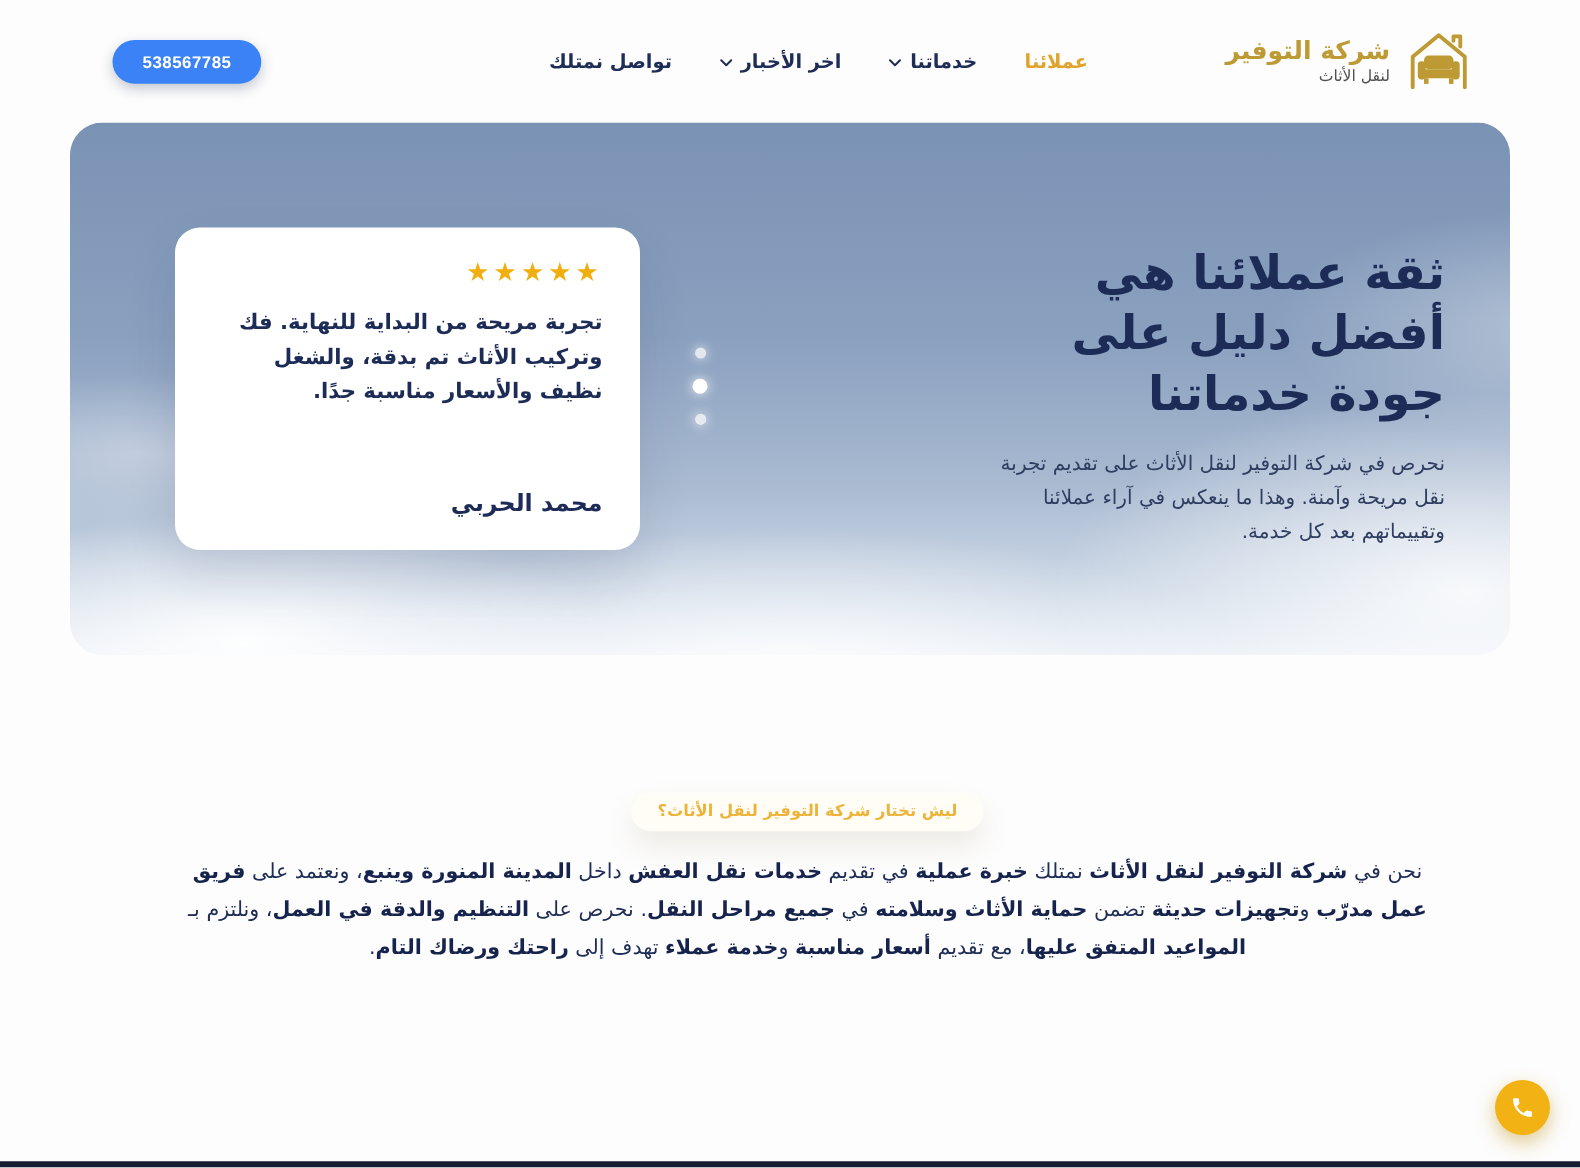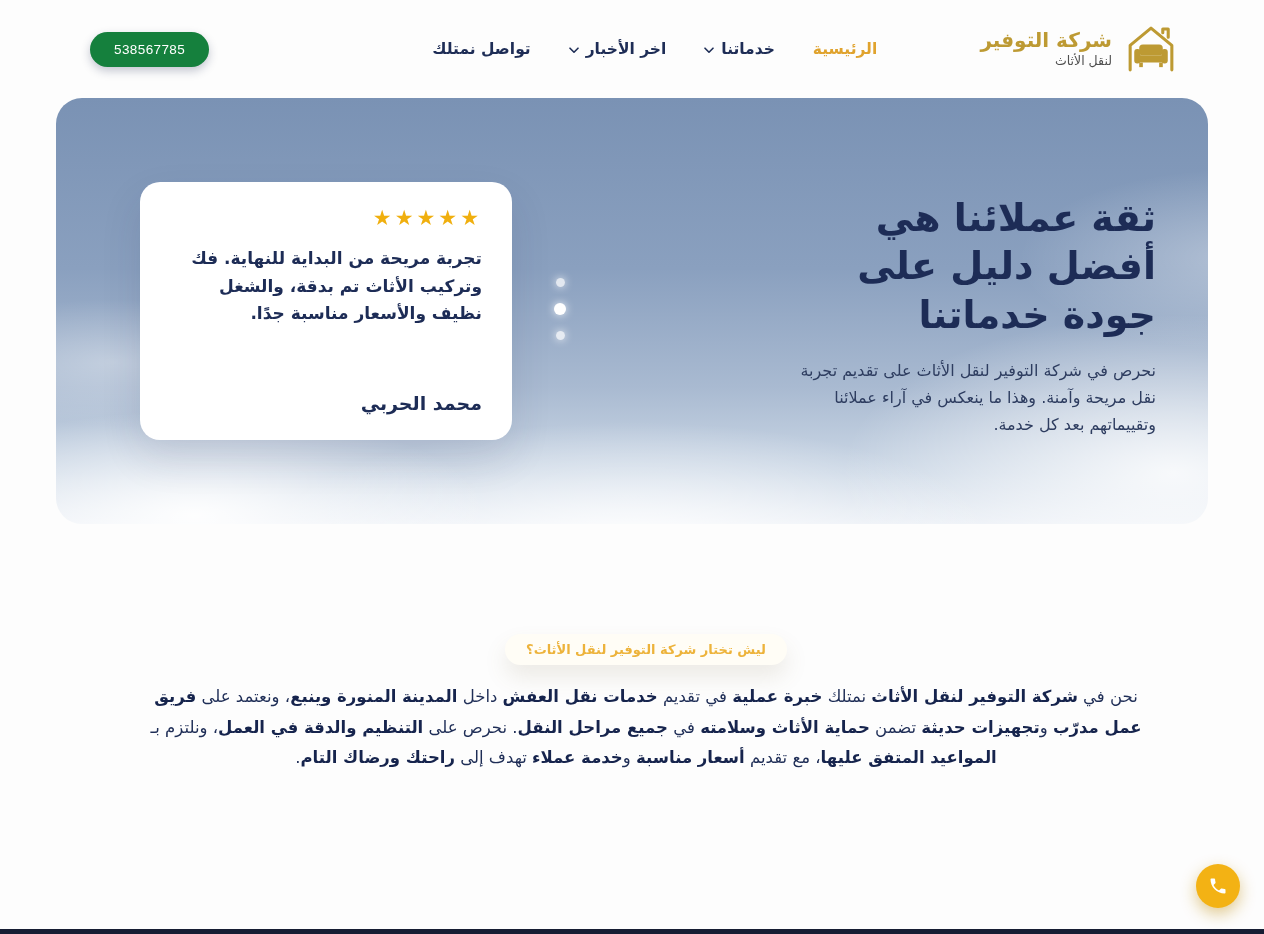--- a/index.html
+++ b/index.html
@@ -26,21 +26,21 @@
   .mainnav { display: flex; align-items: center; gap: 38px; margin-left: 120px; }
   .nav-item {
     display: inline-flex; align-items: center; gap: 7px;
     color: #1e2d56; font-size: 15.5px; font-weight: 600;
     text-decoration: none; cursor: pointer;
   }
   .nav-item.active { color: #e0a32e; }
   .nav-item .chev { display: inline-flex; margin-top: 2px; color: #1e2d56; }
 
   .phone-pill {
-    background: #15803d; color: #ffffff; font-weight: 400; font-size: 13.5px;
+    background: #3b82f6; color: #ffffff; font-weight: 700; font-size: 13.5px;
     padding: 10px 24px; border-radius: 20px; direction: ltr; letter-spacing: .4px;
     border: none; cursor: pointer; box-shadow: 0 4px 10px rgba(22,35,77,.25);
   }
 
   
   .hero {
     position: absolute; left: 56px; right: 56px; top: 98px; height: 426px;
     border-radius: 26px; overflow: hidden;
     background:
       radial-gradient(ellipse 420px 150px at 12% 98%, rgba(255,255,255,.95), rgba(255,255,255,0) 70%),
@@ -121,21 +121,21 @@
       </g>
     </svg>
     <div class="logo-text">
       <div class="logo-title">شركة التوفير</div>
       <div class="logo-subtitle">لنقل الأثاث</div>
     </div>
   </div>
 
   <nav class="mainnav">
     <a class="nav-item active">
-      <span>الرئيسية</span>
+      <span>عملائنا</span>
     </a>
     <a class="nav-item">
       <span>خدماتنا</span>
       <span class="chev">
         <svg width="10" height="7" viewBox="0 0 10 7">
             <path d="M1 1.2 L5 5.2 L9 1.2" stroke="currentColor" stroke-width="1.6" fill="none" stroke-linecap="round" stroke-linejoin="round"></path>
           </svg>
       </span>
     </a>
     <a class="nav-item">

